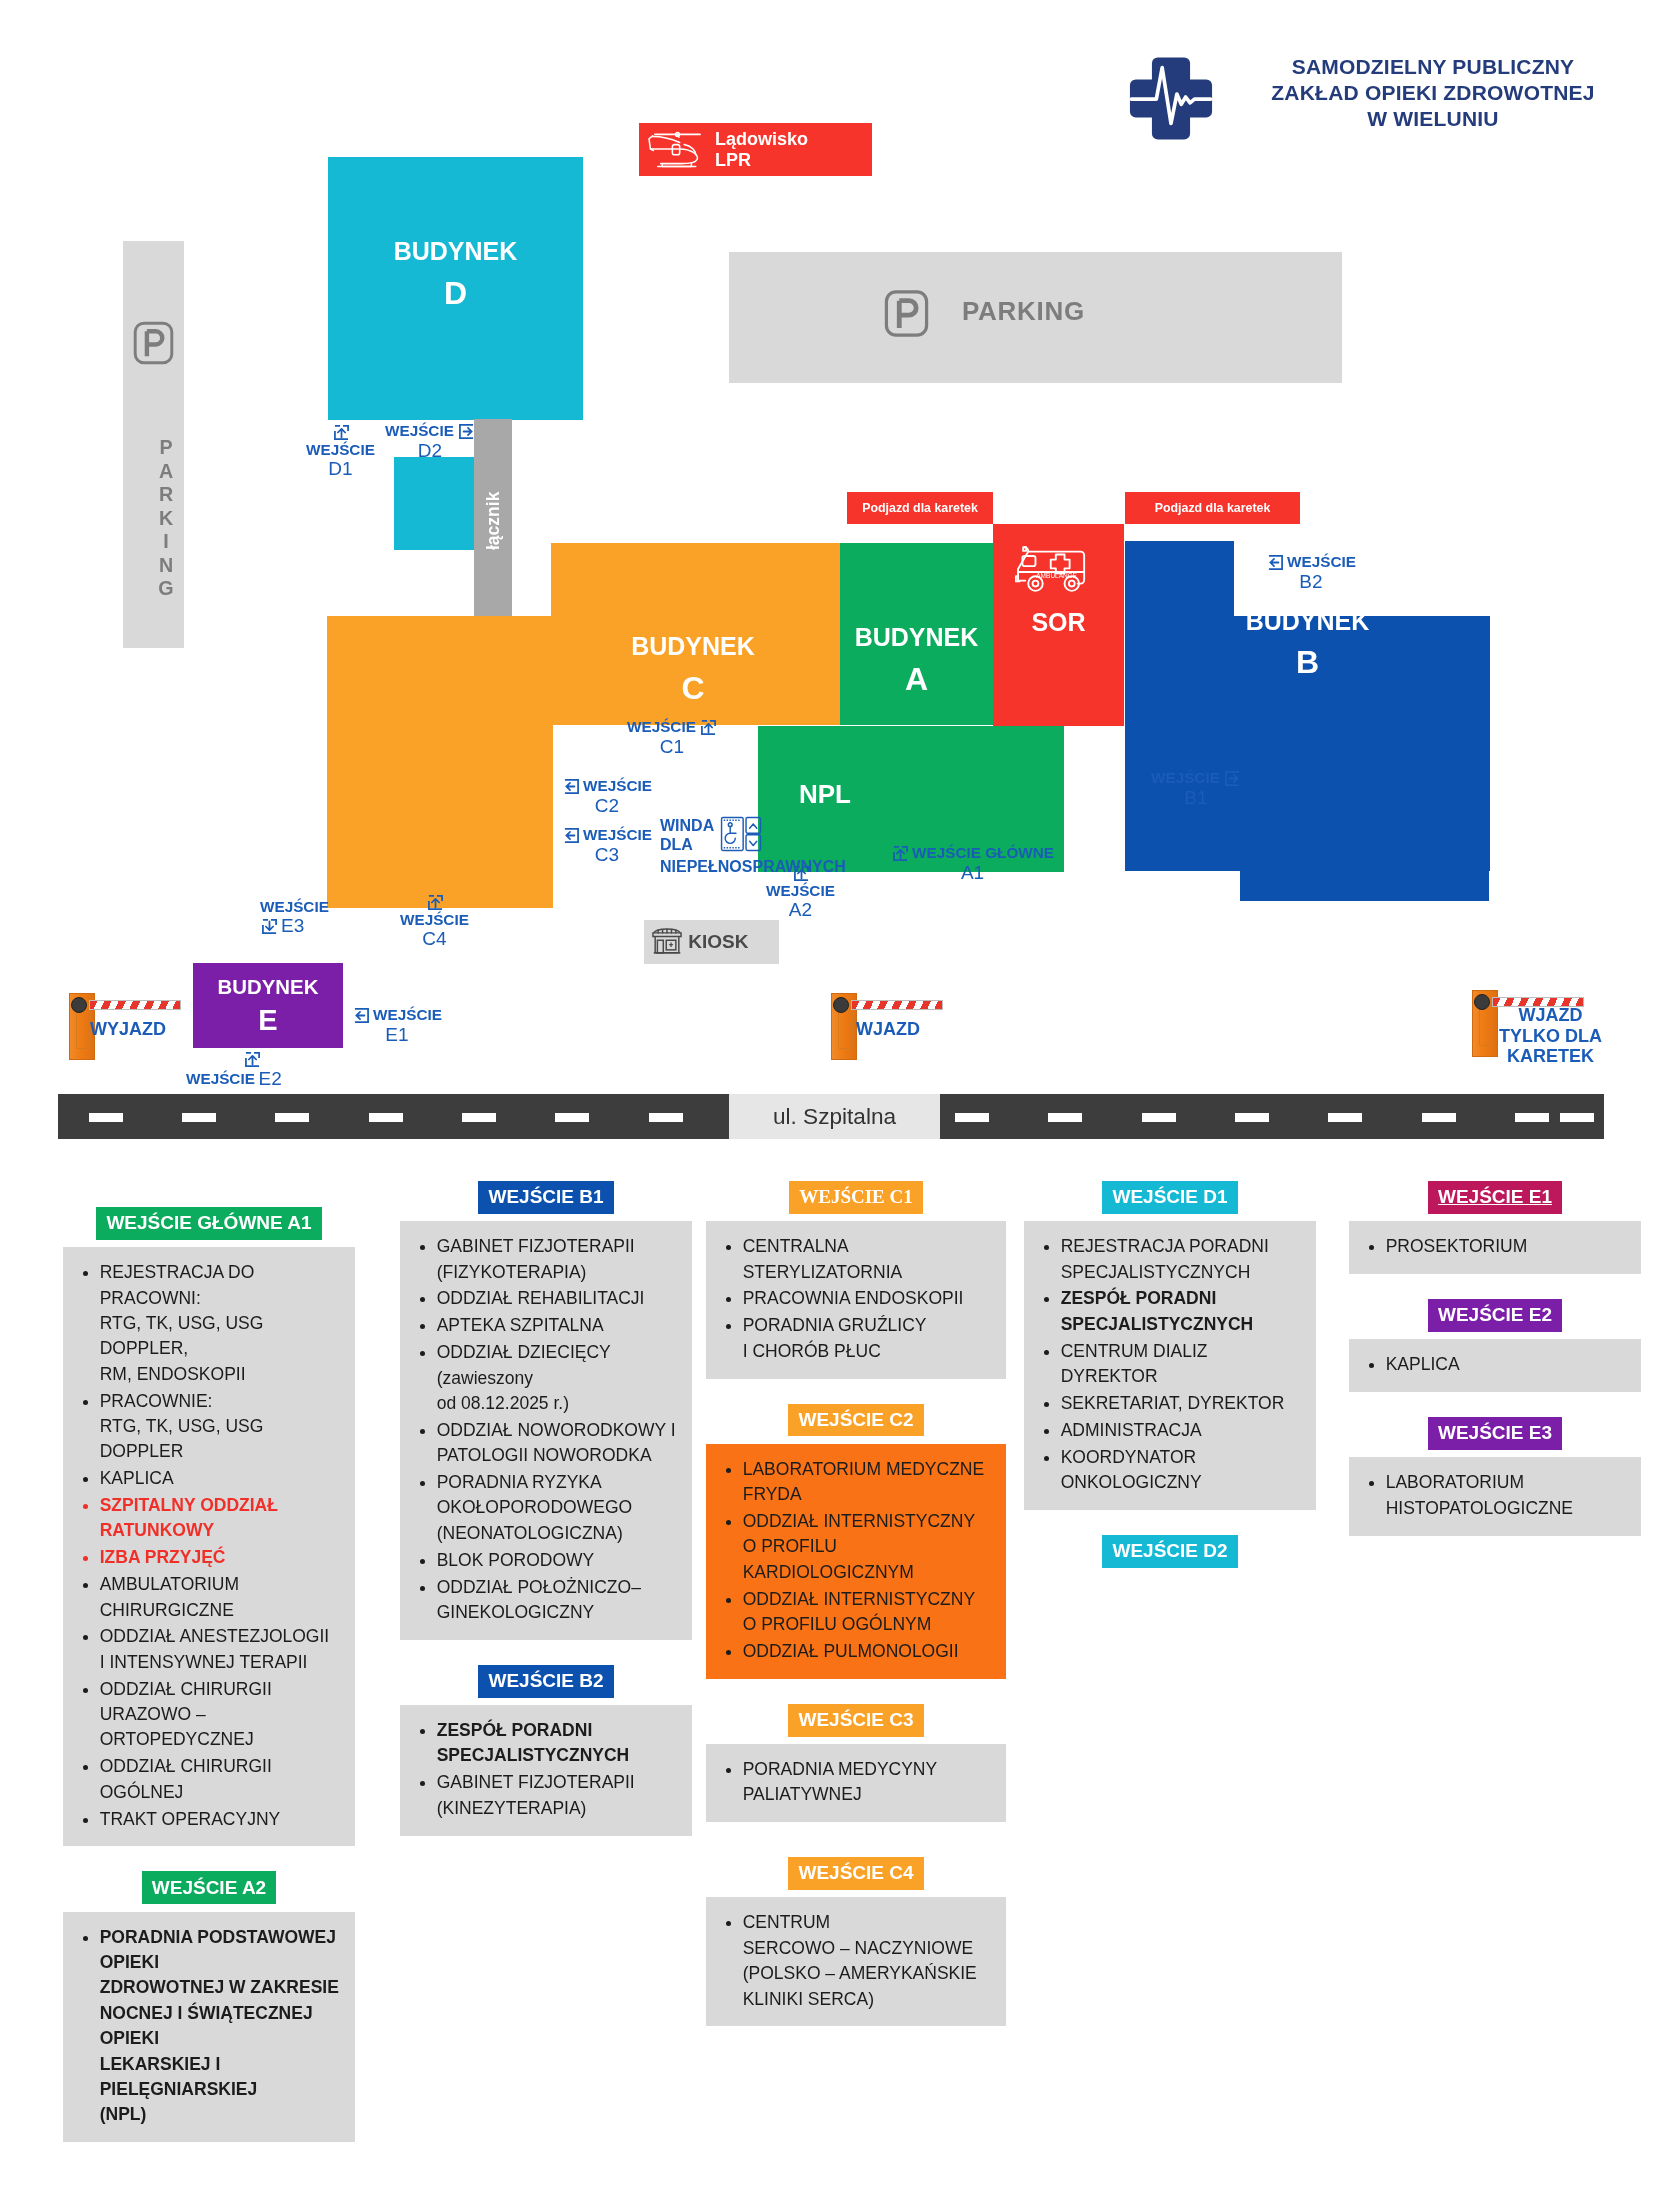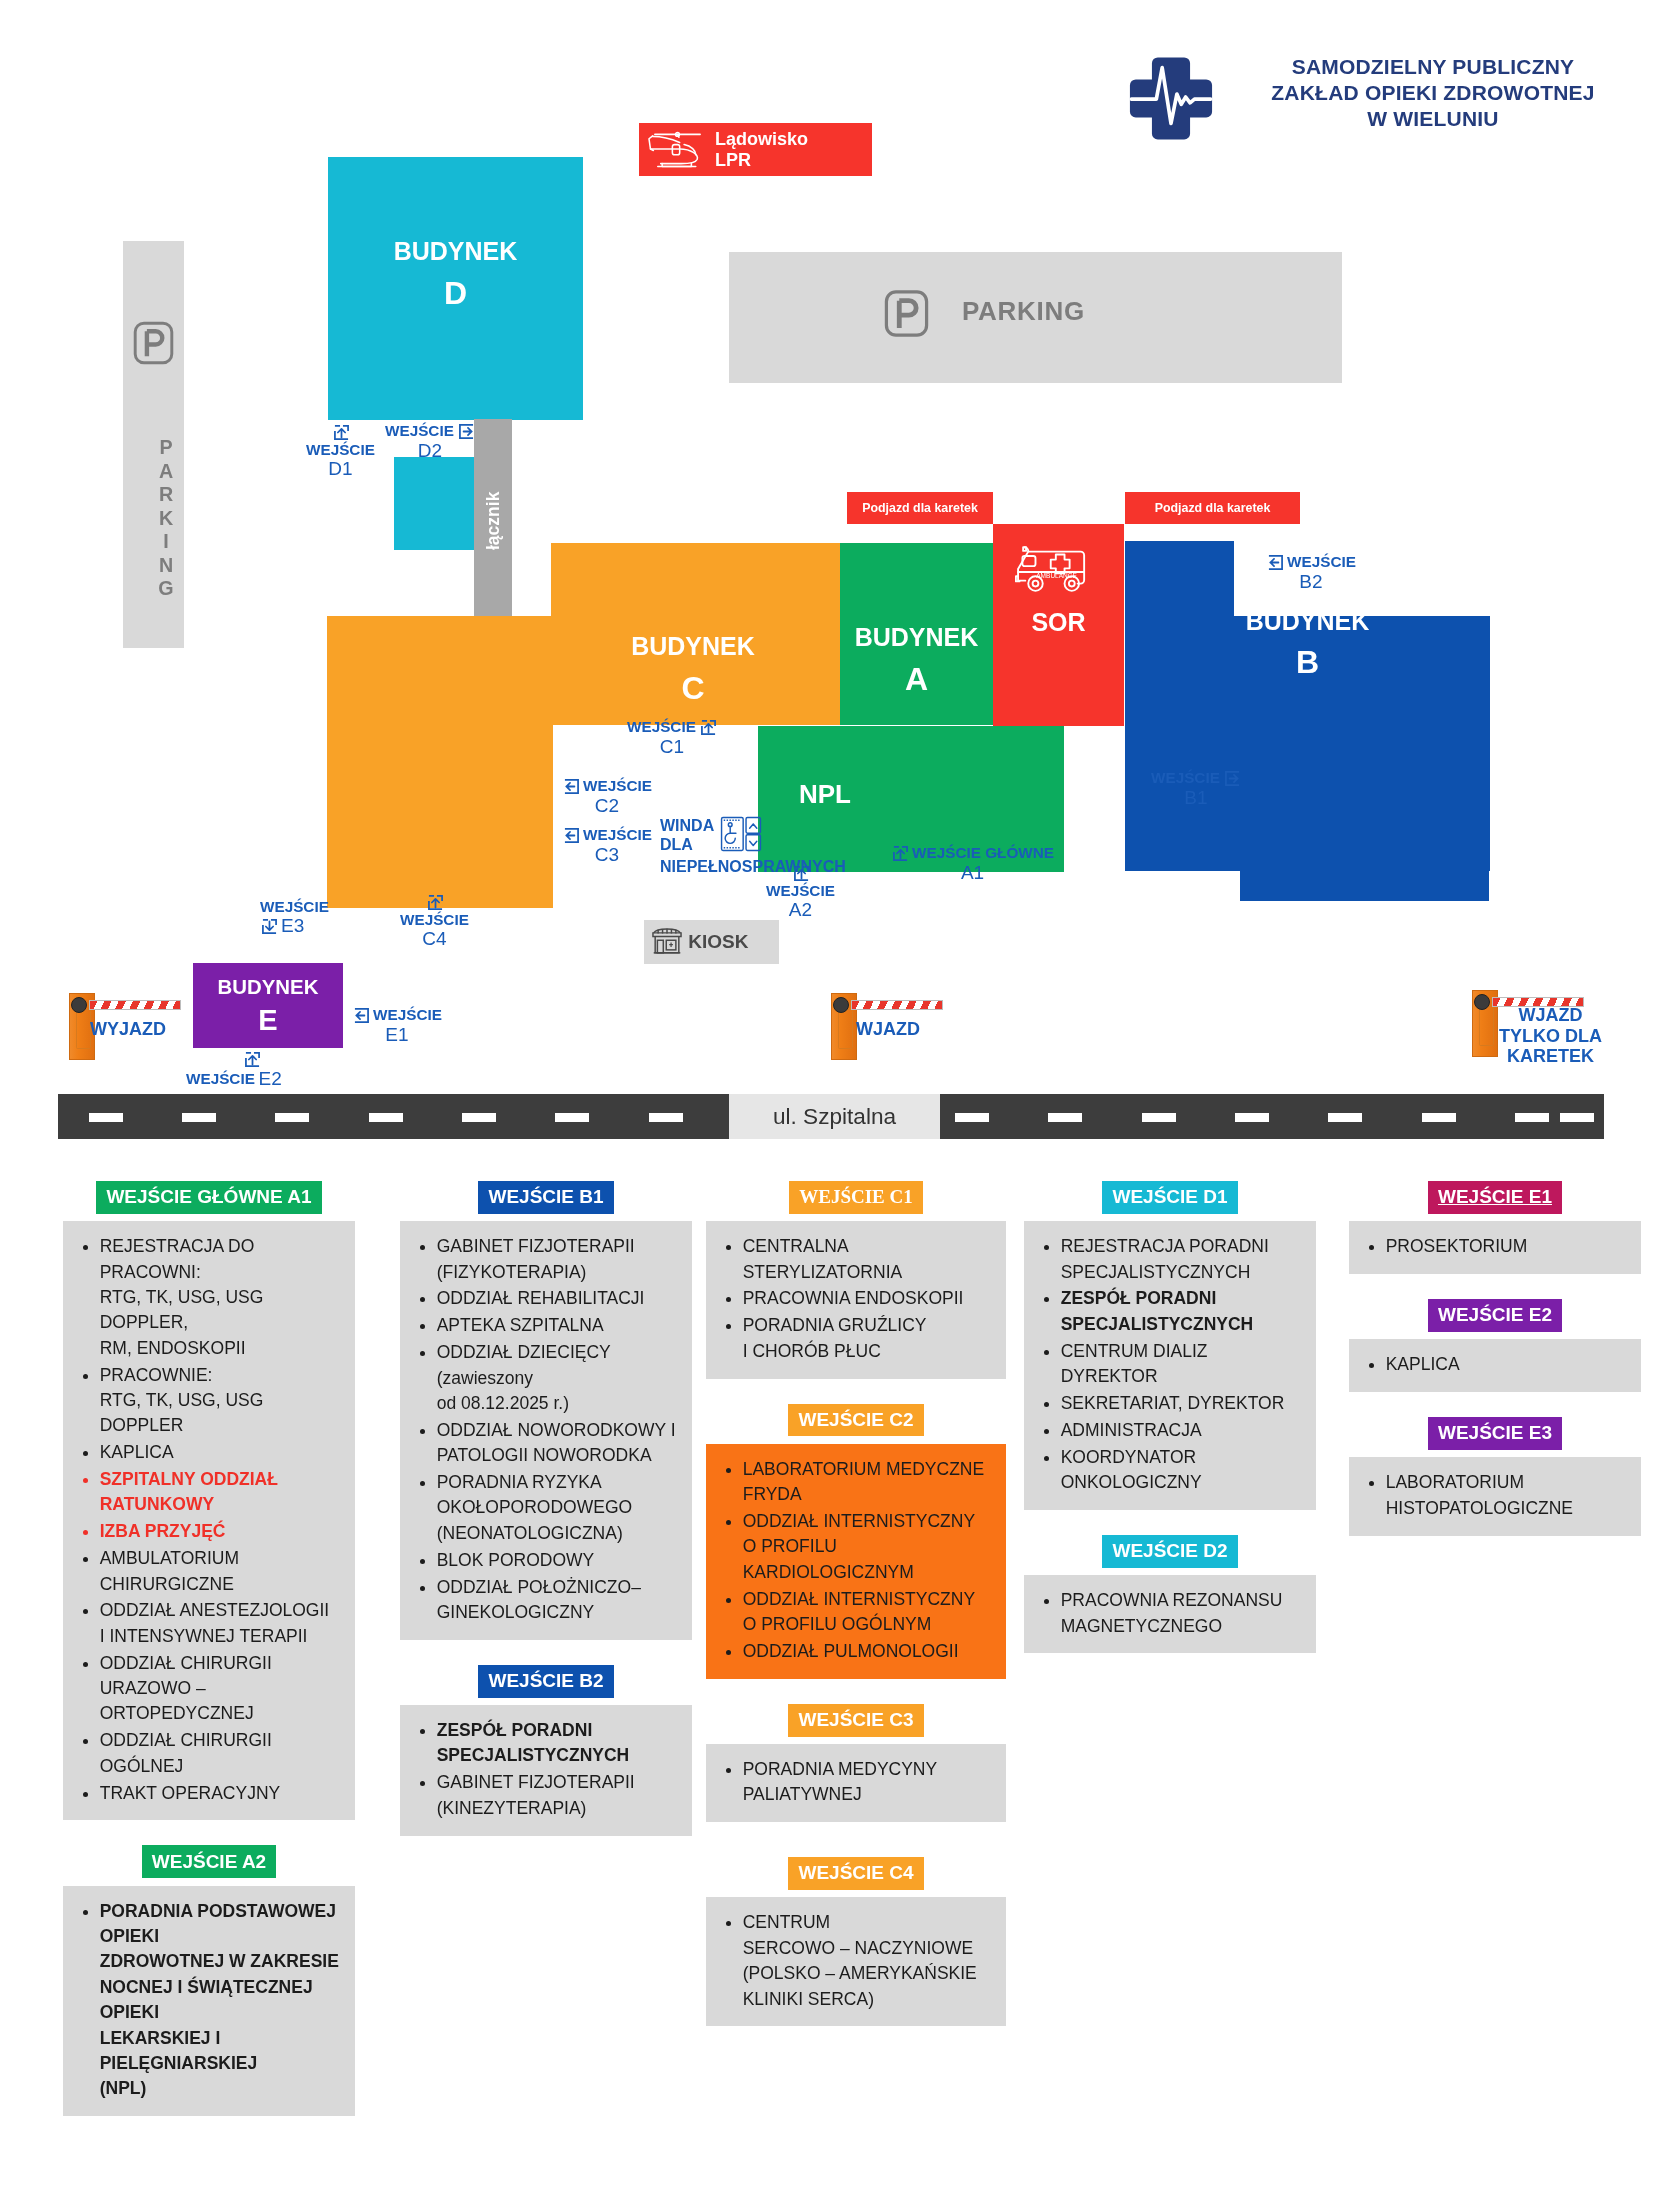--- a/index.html
+++ b/index.html
@@ -454,21 +454,21 @@
     <span class="dash" style="left:1177px;"></span>
       <span class="dash" style="left:1270px;"></span>
     <span class="dash" style="left:1364px;"></span>
       <span class="dash" style="left:1457px;"></span>
     <span class="dash" style="left:1502px;"></span>
   </div>
   <div id="street-name">ul. Szpitalna</div>
 </div>
 
 <div id="legend">
-    <div class="col" style="left: 63px; width: 292px;">
+    <div class="col" style="left: 63px; width: 292px; margin-top: 26px;">
       <div>
         <div class="badge-wrap"><span class="badge" style="background: rgb(12, 172, 94);">WEJŚCIE GŁÓWNE A1</span></div>
         <div class="panel" style="background: rgb(217, 217, 217);">
           <ul>
             <li>REJESTRACJA DO PRACOWNI:<br>RTG, TK, USG, USG DOPPLER,<br>RM, ENDOSKOPII</li>
             <li>PRACOWNIE:<br>RTG, TK, USG, USG DOPPLER</li>
             <li>KAPLICA</li>
             <li class="red" style="color: rgb(240, 48, 40);">SZPITALNY ODDZIAŁ<br>RATUNKOWY</li>
             <li class="red" style="color: rgb(240, 48, 40);">IZBA PRZYJĘĆ</li>
             <li>AMBULATORIUM CHIRURGICZNE</li>
@@ -562,25 +562,20 @@
             <li class="b">ZESPÓŁ PORADNI<br>SPECJALISTYCZNYCH</li>
             <li>CENTRUM DIALIZ DYREKTOR</li>
             <li>SEKRETARIAT, DYREKTOR</li>
             <li>ADMINISTRACJA</li>
             <li>KOORDYNATOR<br>ONKOLOGICZNY</li>
           </ul>
         </div>
       </div>
       <div style="margin-top: 25px;">
         <div class="badge-wrap"><span class="badge" style="background: rgb(22, 185, 212);">WEJŚCIE D2</span></div>
-        <div class="panel" style="background: rgb(217, 217, 217);">
-          <ul>
-            <li>PRACOWNIA REZONANSU<br>MAGNETYCZNEGO</li>
-          </ul>
-        </div>
       </div>
     </div>
     <div class="col" style="left: 1349px; width: 292px;">
       <div>
         <div class="badge-wrap"><span class="badge" style="background: #be185d; text-decoration: underline;">WEJŚCIE E1</span></div>
         <div class="panel" style="background: rgb(217, 217, 217);">
           <ul>
             <li>PROSEKTORIUM</li>
           </ul>
         </div>

